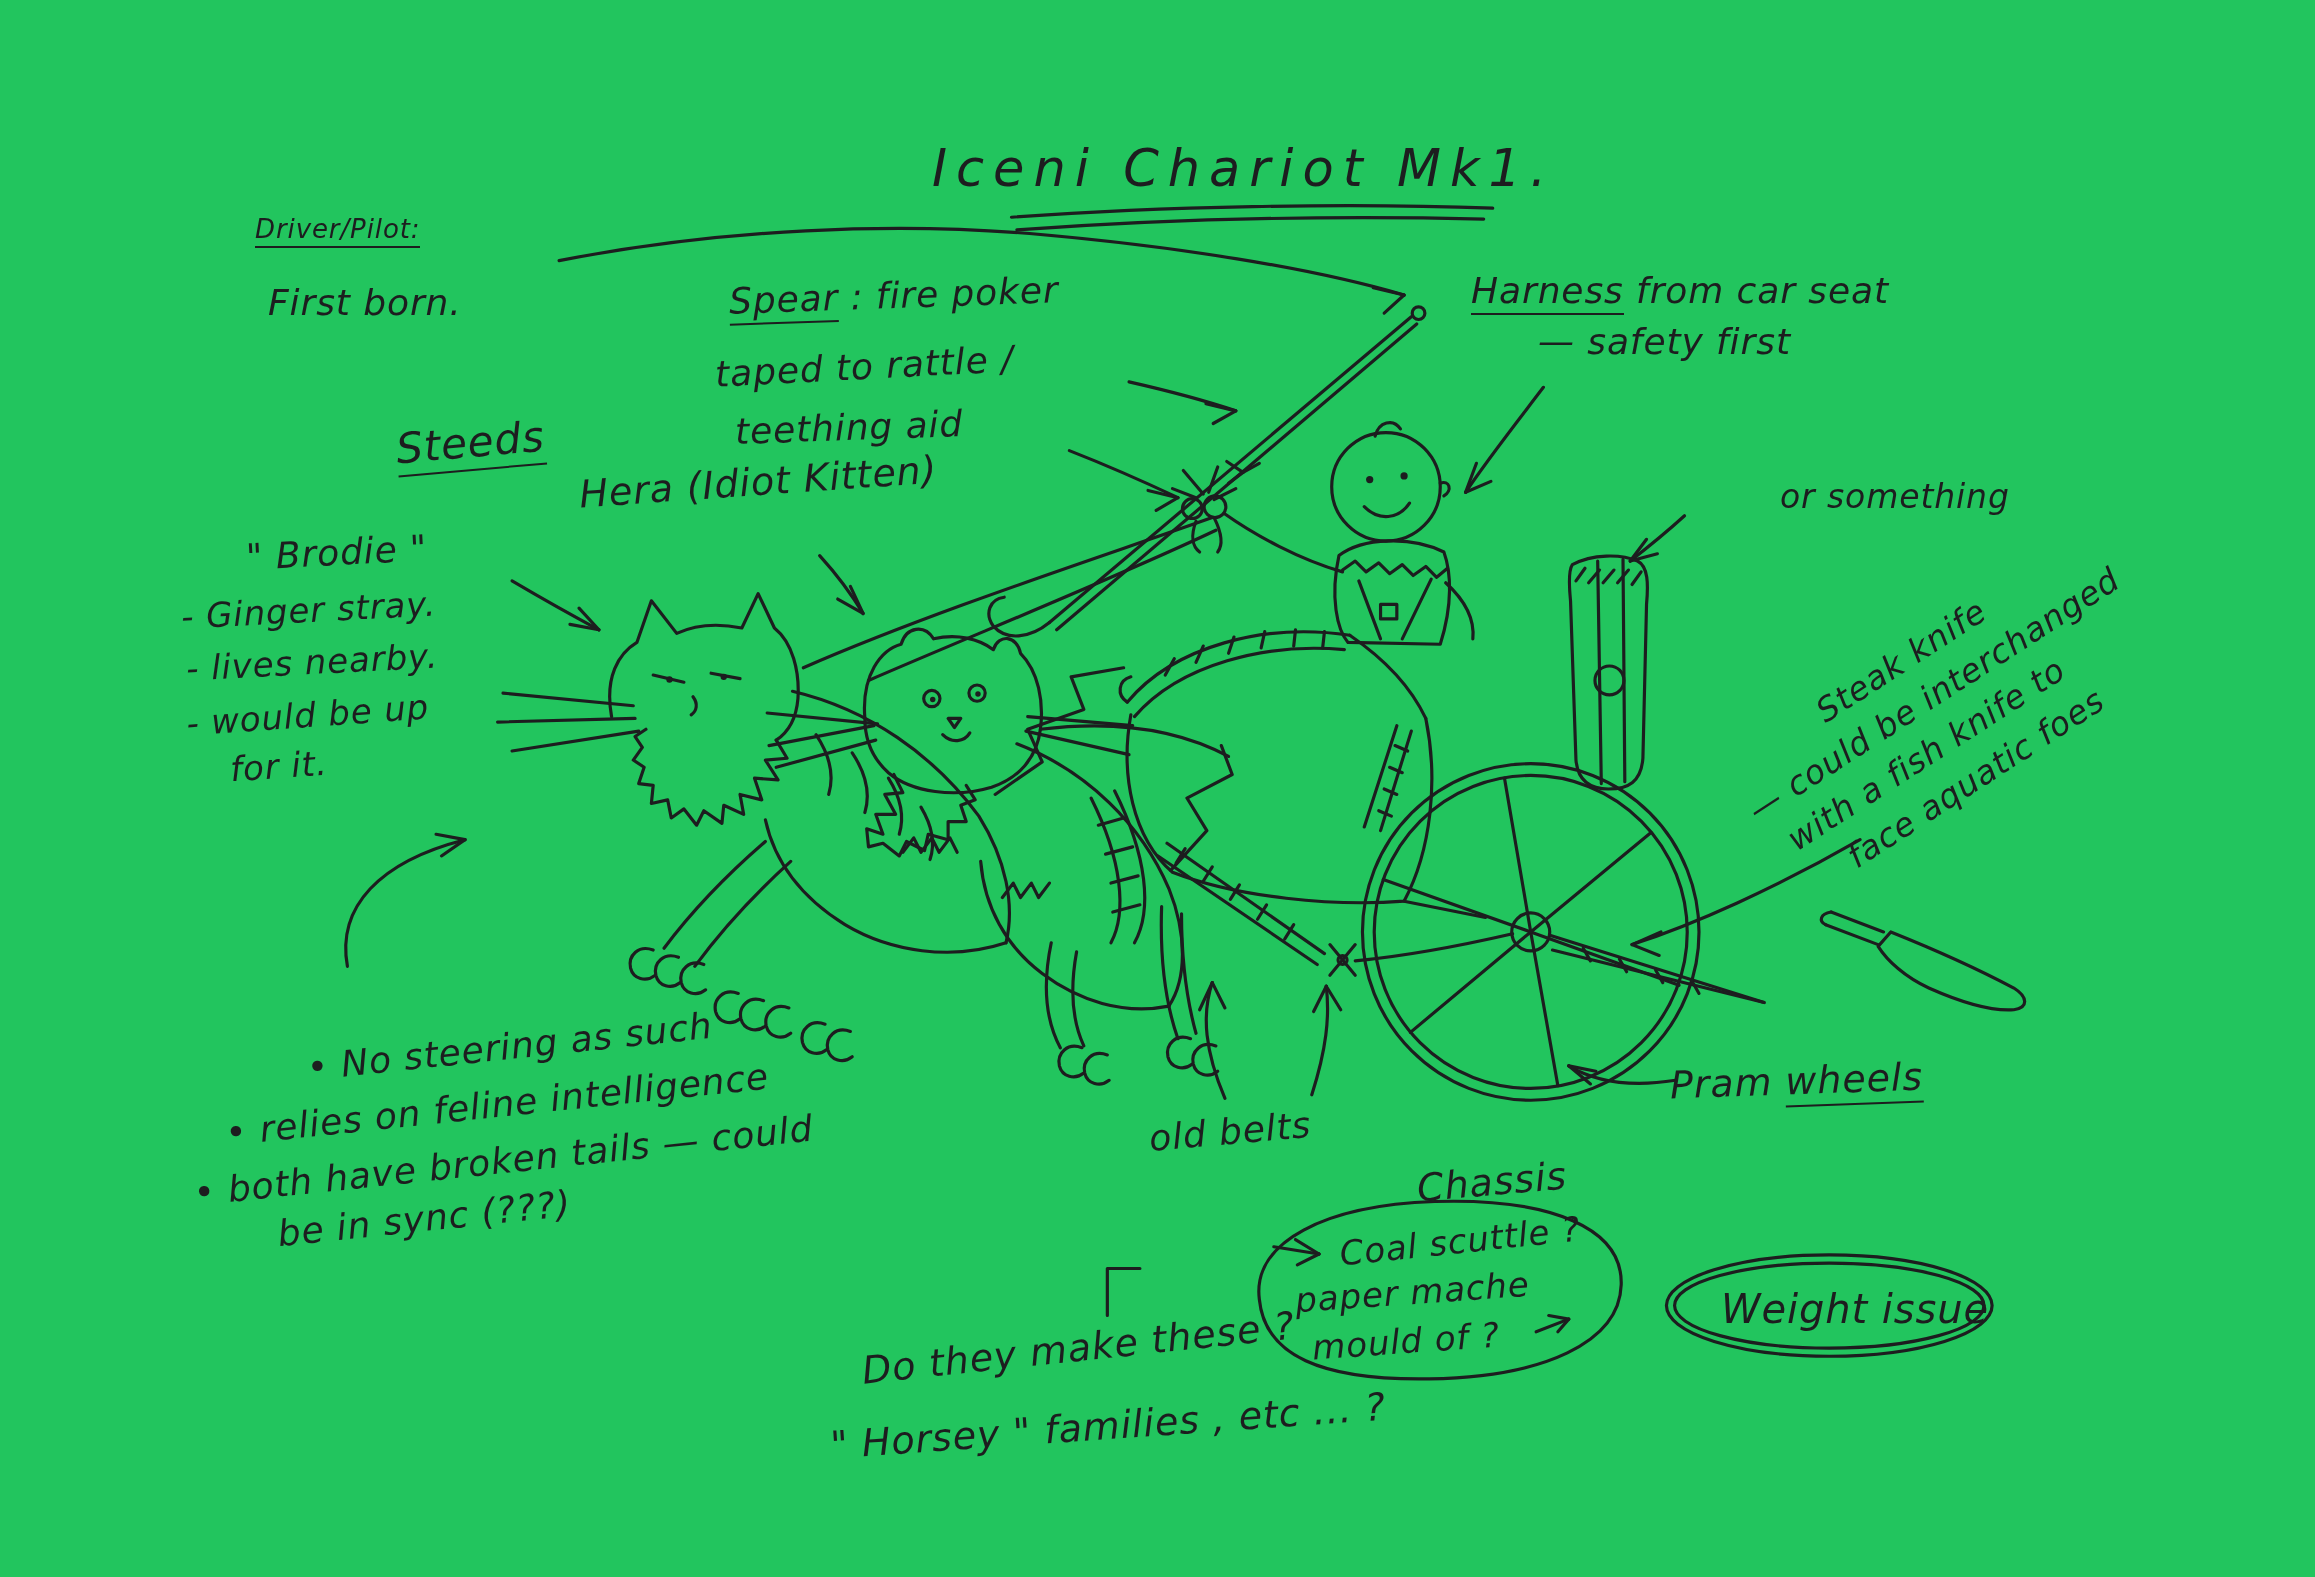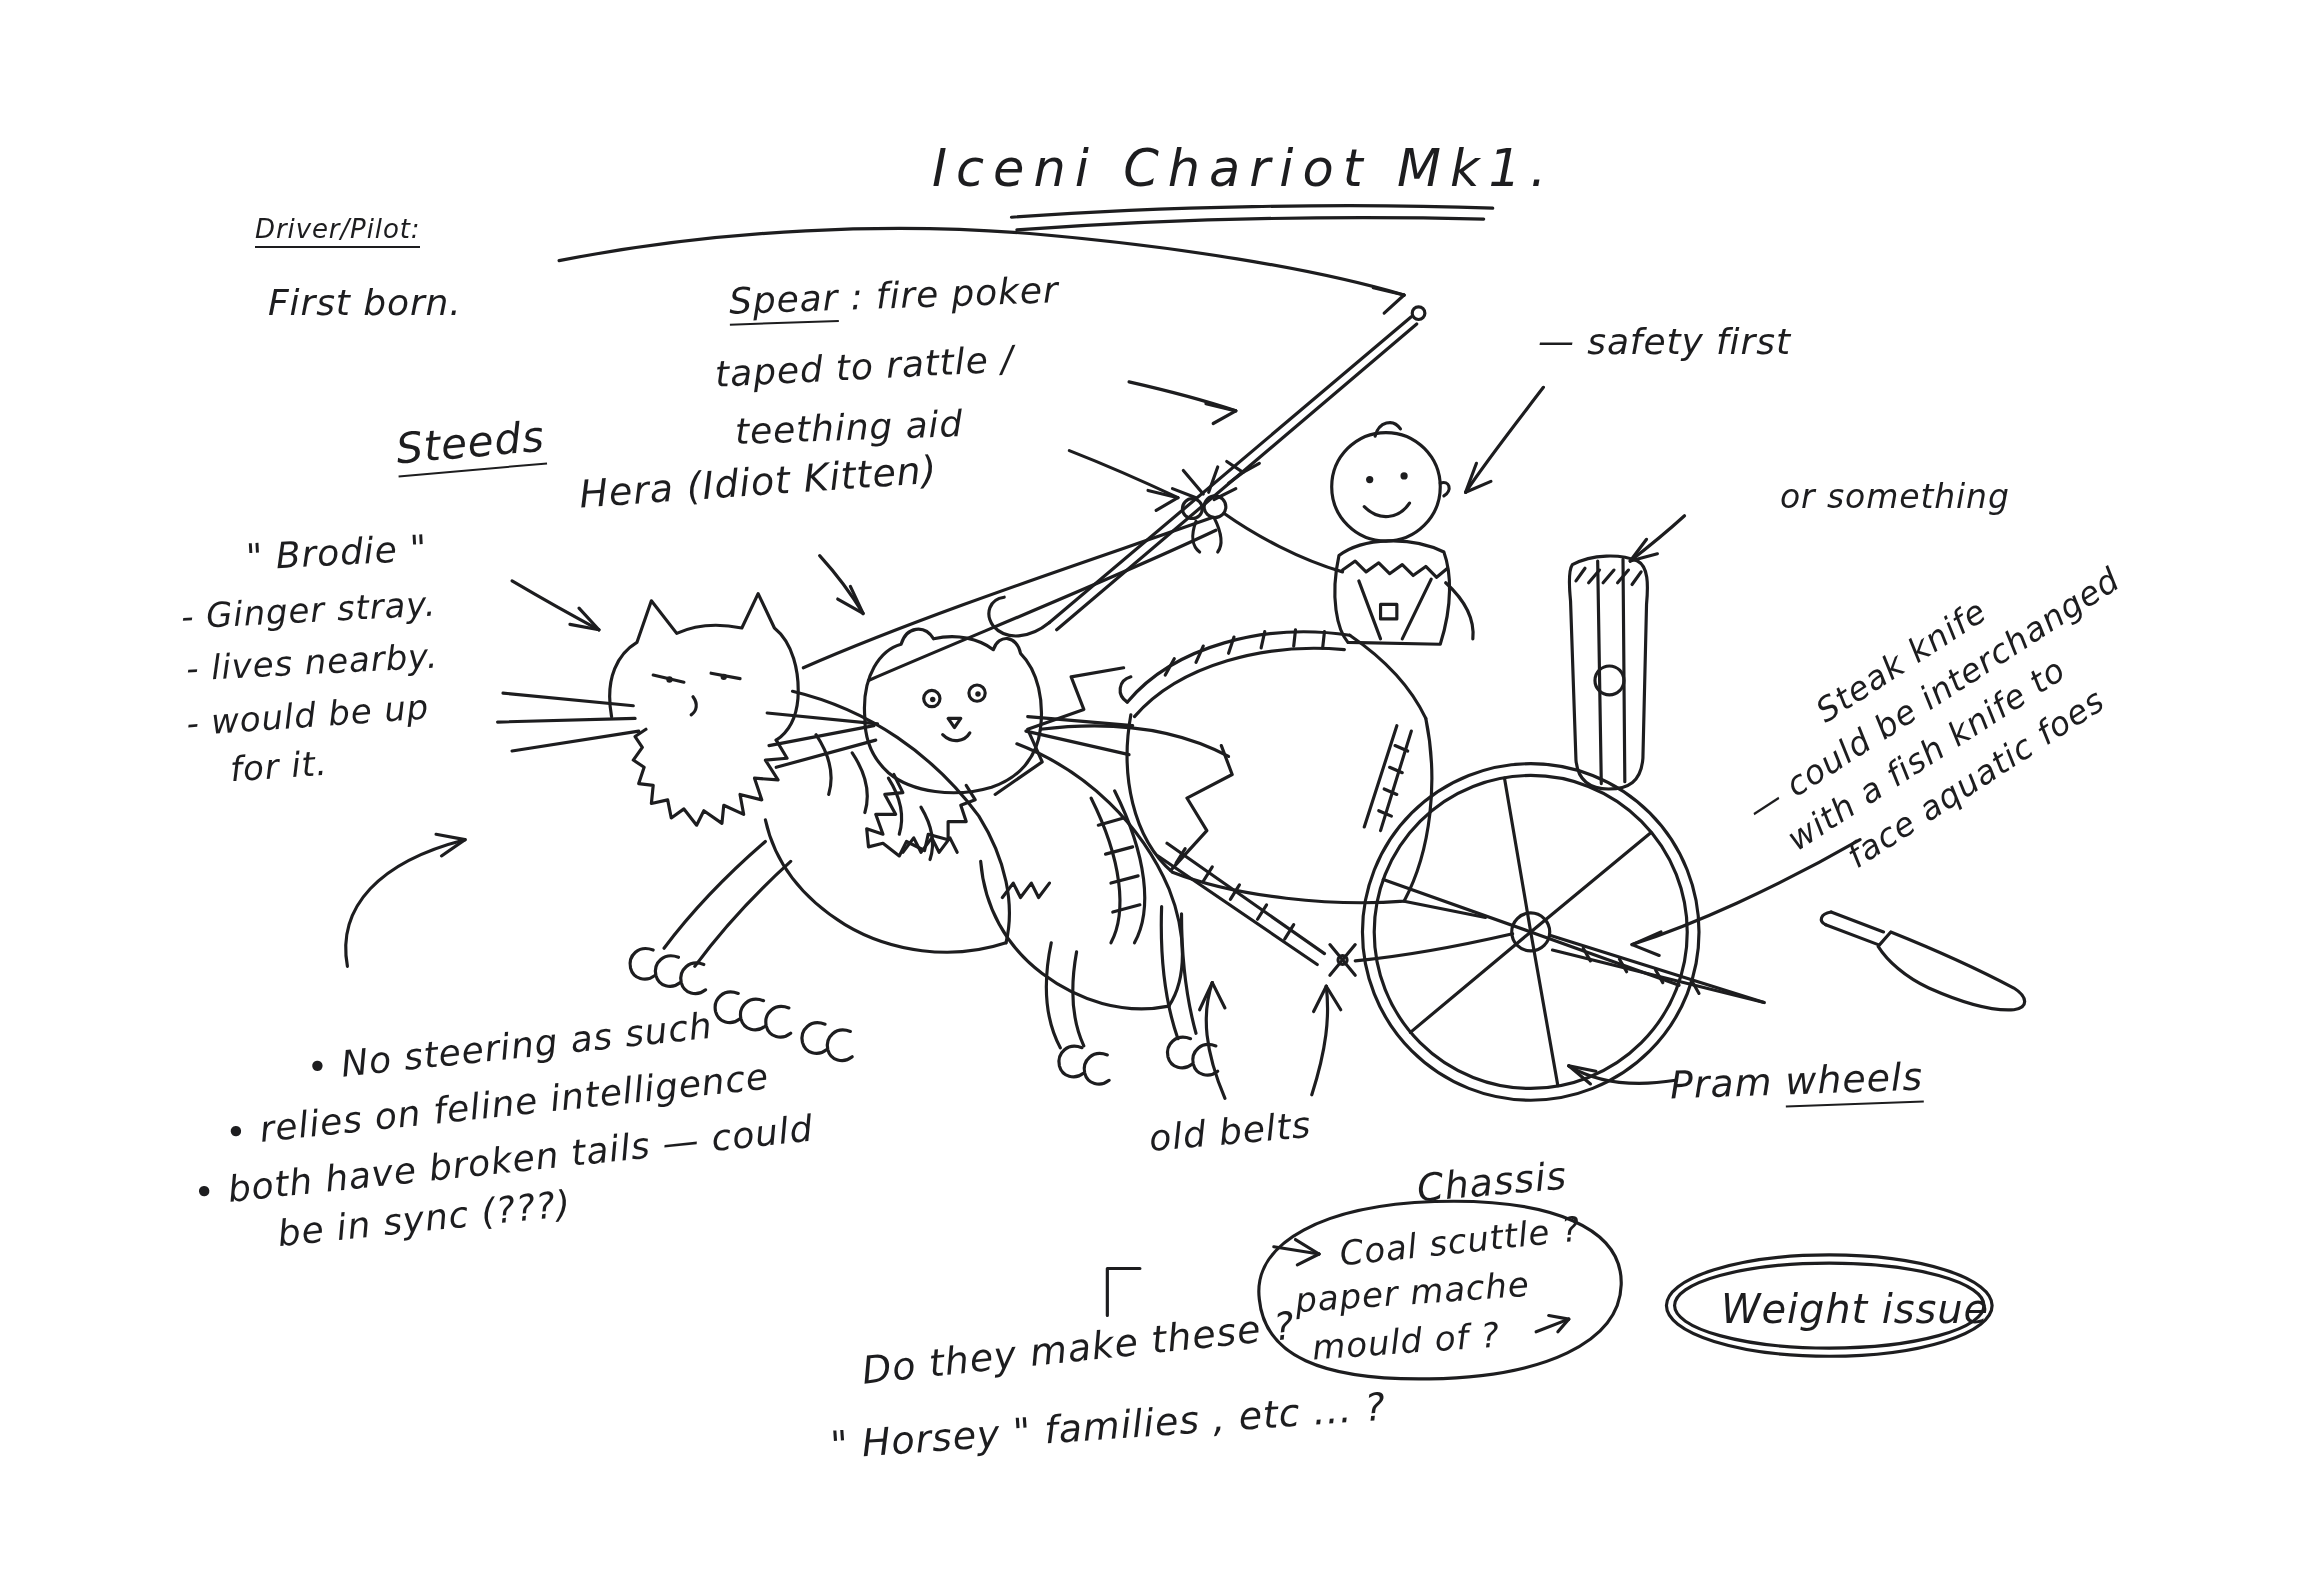--- a/index.html
+++ b/index.html
@@ -1,17 +1,17 @@
 <!DOCTYPE html>
 <html style="font-size:14.5px"><head>
 <meta charset="utf-8">
 <style>
   html,body{margin:0;padding:0;}
   body{background:#d8d8d8;}
-  .page{position:relative;width:2316px;height:1578px;background:#ffffff;overflow:hidden;
+  .page{position:relative;width:2316px;height:1578px;background:#22c55e;overflow:hidden;
         font-family:"DejaVu Sans",sans-serif;color:#1d1d1f;}
   .ink{position:absolute;left:0;top:0;}
   .ink *{stroke:#1d1d1f;stroke-width:3.5px;fill:none;stroke-linecap:round;stroke-linejoin:round;}
   .ink .fill{fill:#1d1d1f;stroke:none;}
   .note{position:absolute;font-style:italic;letter-spacing:0.9px;white-space:nowrap;line-height:1.3;}
   .u{border-bottom:2.7px solid #1d1d1f;padding-bottom:1.8px;}
   .title{letter-spacing:9px;}
 </style>
 </head>
 <body>
@@ -296,20 +296,21 @@
 
   <div class="note title" style="left:932px;top:136px;font-size:51px;">Iceni Chariot Mk1.</div>
 
   <div class="note" style="left:255px;top:213px;font-size:26px;"><span class="u">Driver/Pilot:</span></div>
   <div class="note" style="left:268px;top:280px;font-size:36px;">First born.</div>
 
   <div class="note" style="left:729px;top:273px;font-size:36px;transform:rotate(-2deg);"><span class="u">Spear</span><span> : fire poker</span></div>
   <div class="note" style="left:715px;top:344px;font-size:36px;transform:rotate(-3deg);">taped to rattle /</div>
   <div class="note" style="left:735px;top:405px;font-size:36px;transform:rotate(-2deg);">teething aid</div>
 
+  <div class="note" style="left:1471px;top:268px;font-size:36px;"><span class="u">Harness</span><span> from car seat</span></div>
   <div class="note" style="left:1538px;top:319px;font-size:36px;">— safety first</div>
 
   <div class="note" style="left:1780px;top:476px;font-size:33px;">or something</div>
 
   <div class="note" style="left:396px;top:416px;font-size:42px;transform:rotate(-5deg);"><span class="u">Steeds</span></div>
   <div class="note" style="left:579px;top:458px;font-size:38px;transform:rotate(-4deg);">Hera (Idiot Kitten)</div>
 
   <div class="note" style="left:246px;top:530px;font-size:36px;transform:rotate(-3deg);">" Brodie "</div>
   <div class="note" style="left:181px;top:588px;font-size:34px;transform:rotate(-3deg);">- Ginger stray.</div>
   <div class="note" style="left:186px;top:640px;font-size:34px;transform:rotate(-3deg);">- lives nearby.</div>

